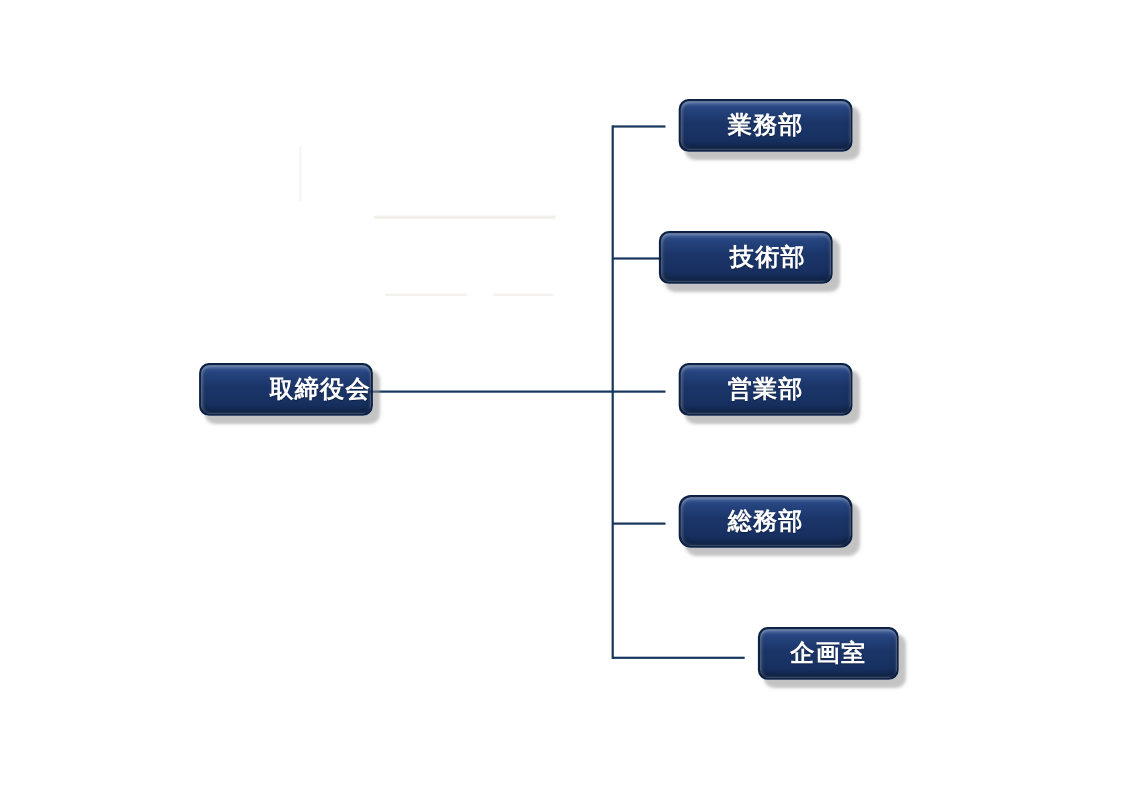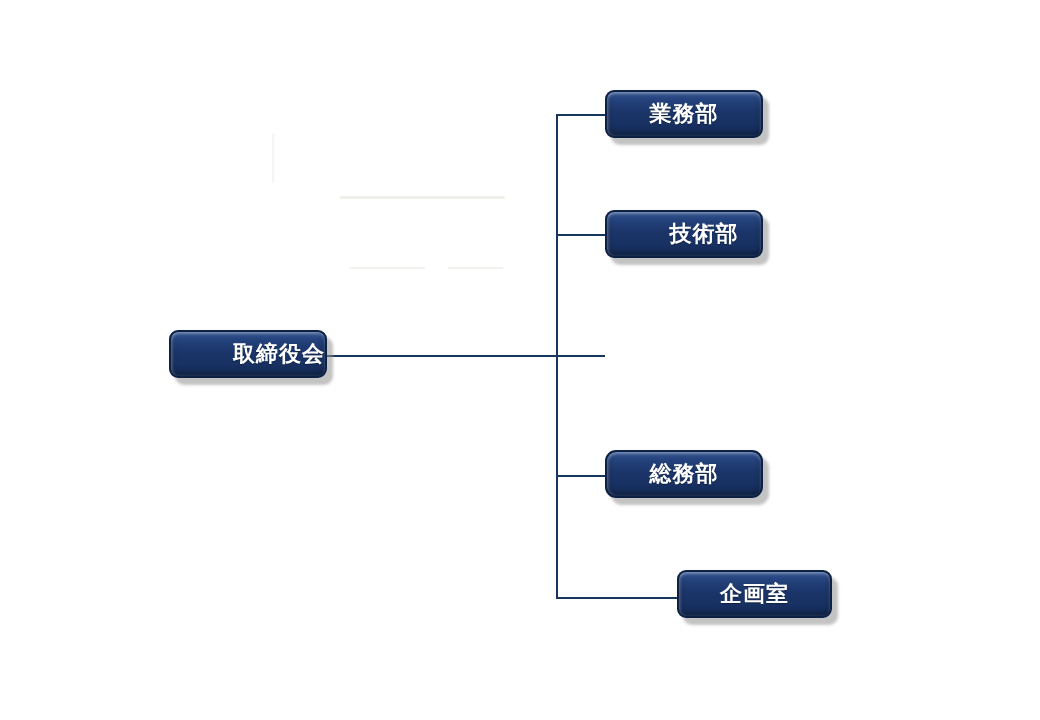--- a/index.html
+++ b/index.html
@@ -30,36 +30,37 @@
     border: 2px solid #0d2145;
     border-radius: 9px;
     box-shadow:
       6px 7px 3px rgba(145,145,145,0.55),
       inset 0 2px 3px rgba(255,255,255,0.30),
       inset 2px 0 3px rgba(255,255,255,0.14),
       inset 0 -4px 6px rgba(0,0,0,0.32);
     display: flex;
     align-items: center;
     justify-content: center;
+    margin-left: 12px;
   }
   .node .label {
     color: #ffffff;
     font-size: 22px;
     font-weight: bold;
     letter-spacing: 1px;
     line-height: 1;
     text-shadow: 0 1px 1px rgba(0,0,0,0.35);
     user-select: none;
   }
   .n-root { left: 169px; top: 330px; justify-content: flex-end; }
   .n-c0   { left: 605px; top:  90px; }
-  .n-c1   { left: 605px; top: 210px; padding-left: 40px; }
+  .n-c1   { left: 587px; top: 210px; padding-left: 40px; }
   .n-c2   { left: 605px; top: 330px; }
   .n-c3   { left: 605px; top: 450px; border-radius: 11px; }
-  .n-c4   { left: 677px; top: 570px; width: 155px; }
+  .n-c4   { left: 677px; top: 570px; width: 128px; }
 
   
   .line {
     position: absolute;
     background: #16365d;
   }
   .l-trunk  { left: 556px; top: 114px; width: 2px;  height: 485px; }
   .l-main   { left: 327px; top: 355px; width: 278px; height: 2px; }
   .l-stub0  { left: 557px; top: 114px; width: 48px; height: 2px; }
   .l-stub1  { left: 557px; top: 234px; width: 48px; height: 2px; }
@@ -95,20 +96,23 @@
   </div>
 
   <div class="node n-c0">
     <span class="label">業務部</span>
   </div>
 
   <div class="node n-c1">
     <span class="label">技術部</span>
   </div>
 
+  <div class="node n-c2">
+    <span class="label">営業部</span>
+  </div>
 
   <div class="node n-c3">
     <span class="label">総務部</span>
   </div>
 
   <div class="node n-c4">
     <span class="label">企画室</span>
   </div>
 
 </div>

